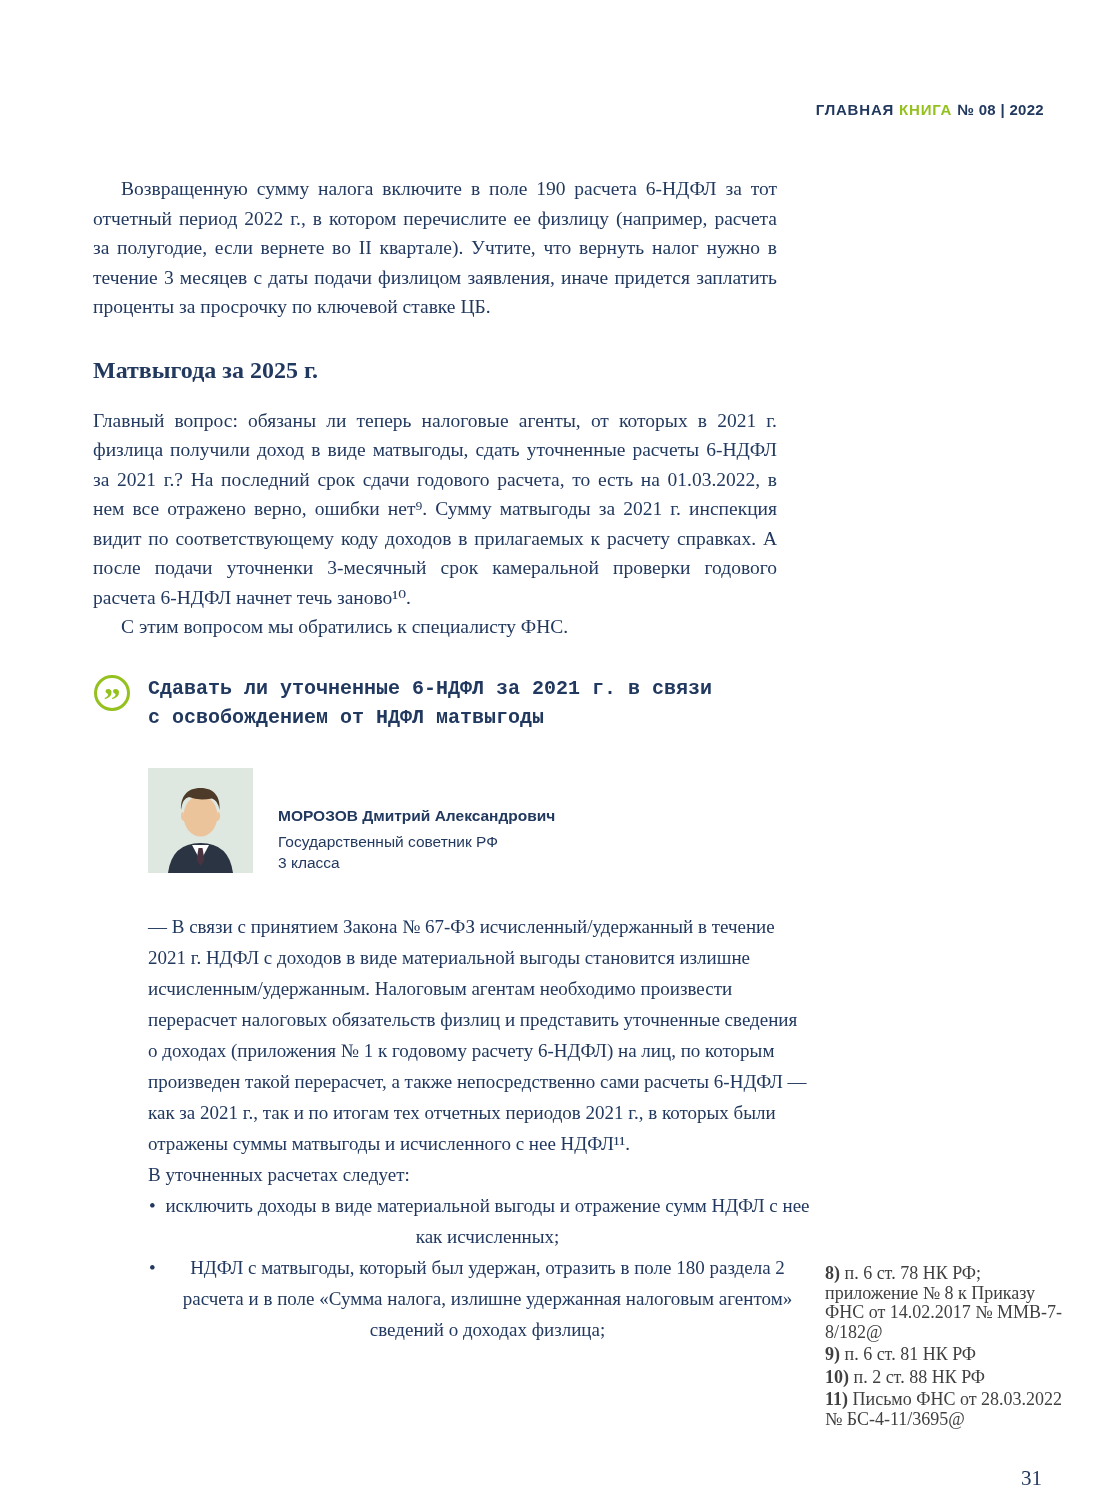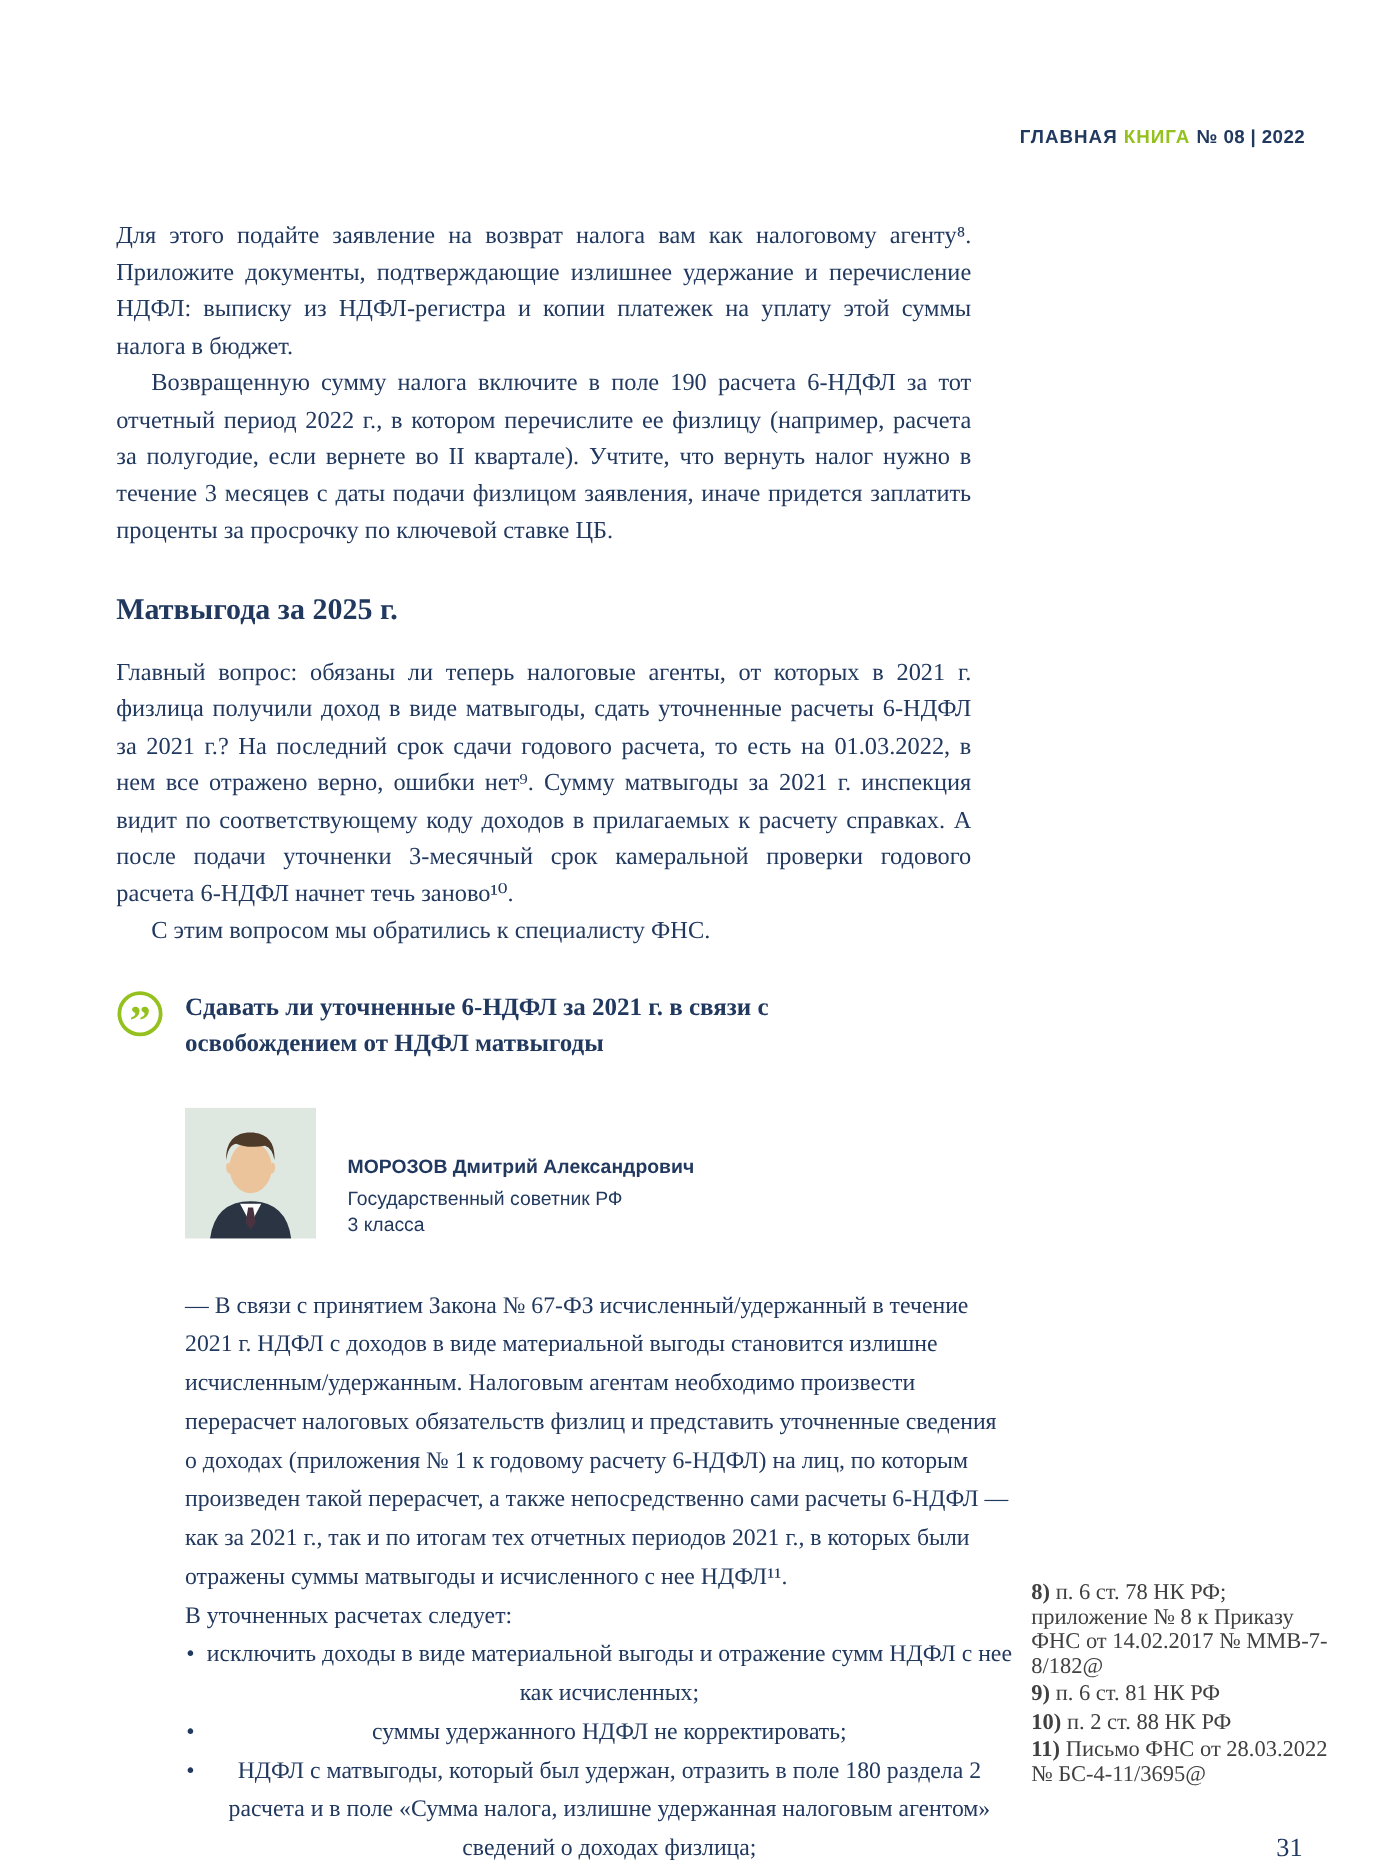--- a/index.html
+++ b/index.html
@@ -39,21 +39,21 @@
   .q-head{position:relative;min-height:40px;}
   .quote-icon{
     position:absolute;left:-54px;top:1px;
     width:36px;height:36px;border-radius:50%;
     border:3px solid #94c11e;color:#94c11e;
     font-family:"Liberation Serif","DejaVu Serif",serif;
     font-weight:700;font-size:34px;line-height:44px;
     text-align:center;box-sizing:border-box;
   }
   .q-title{
-    font-family:Liberation Serif, serif;
+    font-family:Liberation Mono, monospace;
     font-weight:700;font-size:20px;line-height:29px;
     margin:0;max-width:570px;color:#22395f;
   }
   .expert{display:flex;margin-top:36px;align-items:flex-end;}
   .avatar{width:105px;height:105px;flex:0 0 105px;overflow:hidden;}
   .avatar svg{display:block;}
   .expert-meta{
     margin-left:25px;padding-top:21px;
     font-family:"Liberation Sans","DejaVu Sans",sans-serif;
     font-size:15.5px;line-height:21px;color:#22395f;
@@ -88,21 +88,20 @@
 <div class="page">
 
   <header class="masthead">
     <span class="brand-main">ГЛАВНАЯ</span>
     <span class="brand-accent">КНИГА</span>
     <span class="issue">№ 08 | 2022</span>
   </header>
 
   <main class="main-col">
 
-    <p class="body-p">Для этого подайте заявление на возврат налога вам как налоговому агенту⁸. Приложите документы, подтверждающие излишнее удержание и перечисление НДФЛ: выписку из НДФЛ-регистра и копии платежек на уплату этой суммы налога в бюджет.</p>
     <p class="body-p indent">Возвращенную сумму налога включите в поле 190 расчета 6-НДФЛ за тот отчетный период 2022 г., в котором перечислите ее физлицу (например, расчета за полугодие, если вернете во II квартале). Учтите, что вернуть налог нужно в течение 3 месяцев с даты подачи физлицом заявления, иначе придется заплатить проценты за просрочку по ключевой ставке ЦБ.</p>
 
     <h2 class="section-title">Матвыгода за 2025 г.</h2>
 
     <p class="body-p">Главный вопрос: обязаны ли теперь налоговые агенты, от которых в 2021 г. физлица получили доход в виде матвыгоды, сдать уточненные расчеты 6-НДФЛ за 2021 г.? На последний срок сдачи годового расчета, то есть на 01.03.2022, в нем все отражено верно, ошибки нет⁹. Сумму матвыгоды за 2021 г. инспекция видит по соответствующему коду доходов в прилагаемых к расчету справках. А после подачи уточненки 3-месячный срок камеральной проверки годового расчета 6-НДФЛ начнет течь заново¹⁰.</p>
     <p class="body-p indent">С этим вопросом мы обратились к специалисту ФНС.</p>
 
     <section class="interview">
 
       <div class="q-head">
@@ -131,21 +130,20 @@
           <div class="expert-title">Государственный советник РФ</div>
           <div class="expert-title">3 класса</div>
         </div>
       </div>
 
       <p class="answer">—  В связи с принятием Закона № 67-ФЗ исчисленный/удержанный в течение 2021 г. НДФЛ с доходов в виде материальной выгоды становится излишне исчисленным/удержанным. Налоговым агентам необходимо произвести перерасчет налоговых обязательств физлиц и представить уточненные сведения о доходах (приложения № 1 к годовому расчету 6-НДФЛ) на лиц, по которым произведен такой перерасчет, а также непосредственно сами расчеты 6-НДФЛ — как за 2021 г., так и по итогам тех отчетных периодов 2021 г., в которых были отражены суммы матвыгоды и исчисленного с нее НДФЛ¹¹.</p>
       <p class="answer lead">В уточненных расчетах следует:</p>
 
       <ul class="bullets">
         <li>исключить доходы в виде материальной выгоды и отражение сумм НДФЛ с нее как исчисленных;</li>
-        <li>суммы удержанного НДФЛ не корректировать;</li>
         <li>НДФЛ с матвыгоды, который был удержан, отразить в поле 180 раздела 2 расчета и в поле «Сумма налога, излишне удержанная налоговым агентом» сведений о доходах физлица;</li>
       </ul>
 
     </section>
   </main>
 
   <aside class="footnotes">
     <p class="fn"><span class="fn-num">8)</span> <span>п. 6 ст. 78 НК РФ; приложение № 8 к Приказу ФНС от 14.02.2017 № ММВ-7-8/182@</span></p>
     <p class="fn"><span class="fn-num">9)</span> <span>п. 6 ст. 81 НК РФ</span></p>
     <p class="fn"><span class="fn-num">10)</span> <span>п. 2 ст. 88 НК РФ</span></p>

